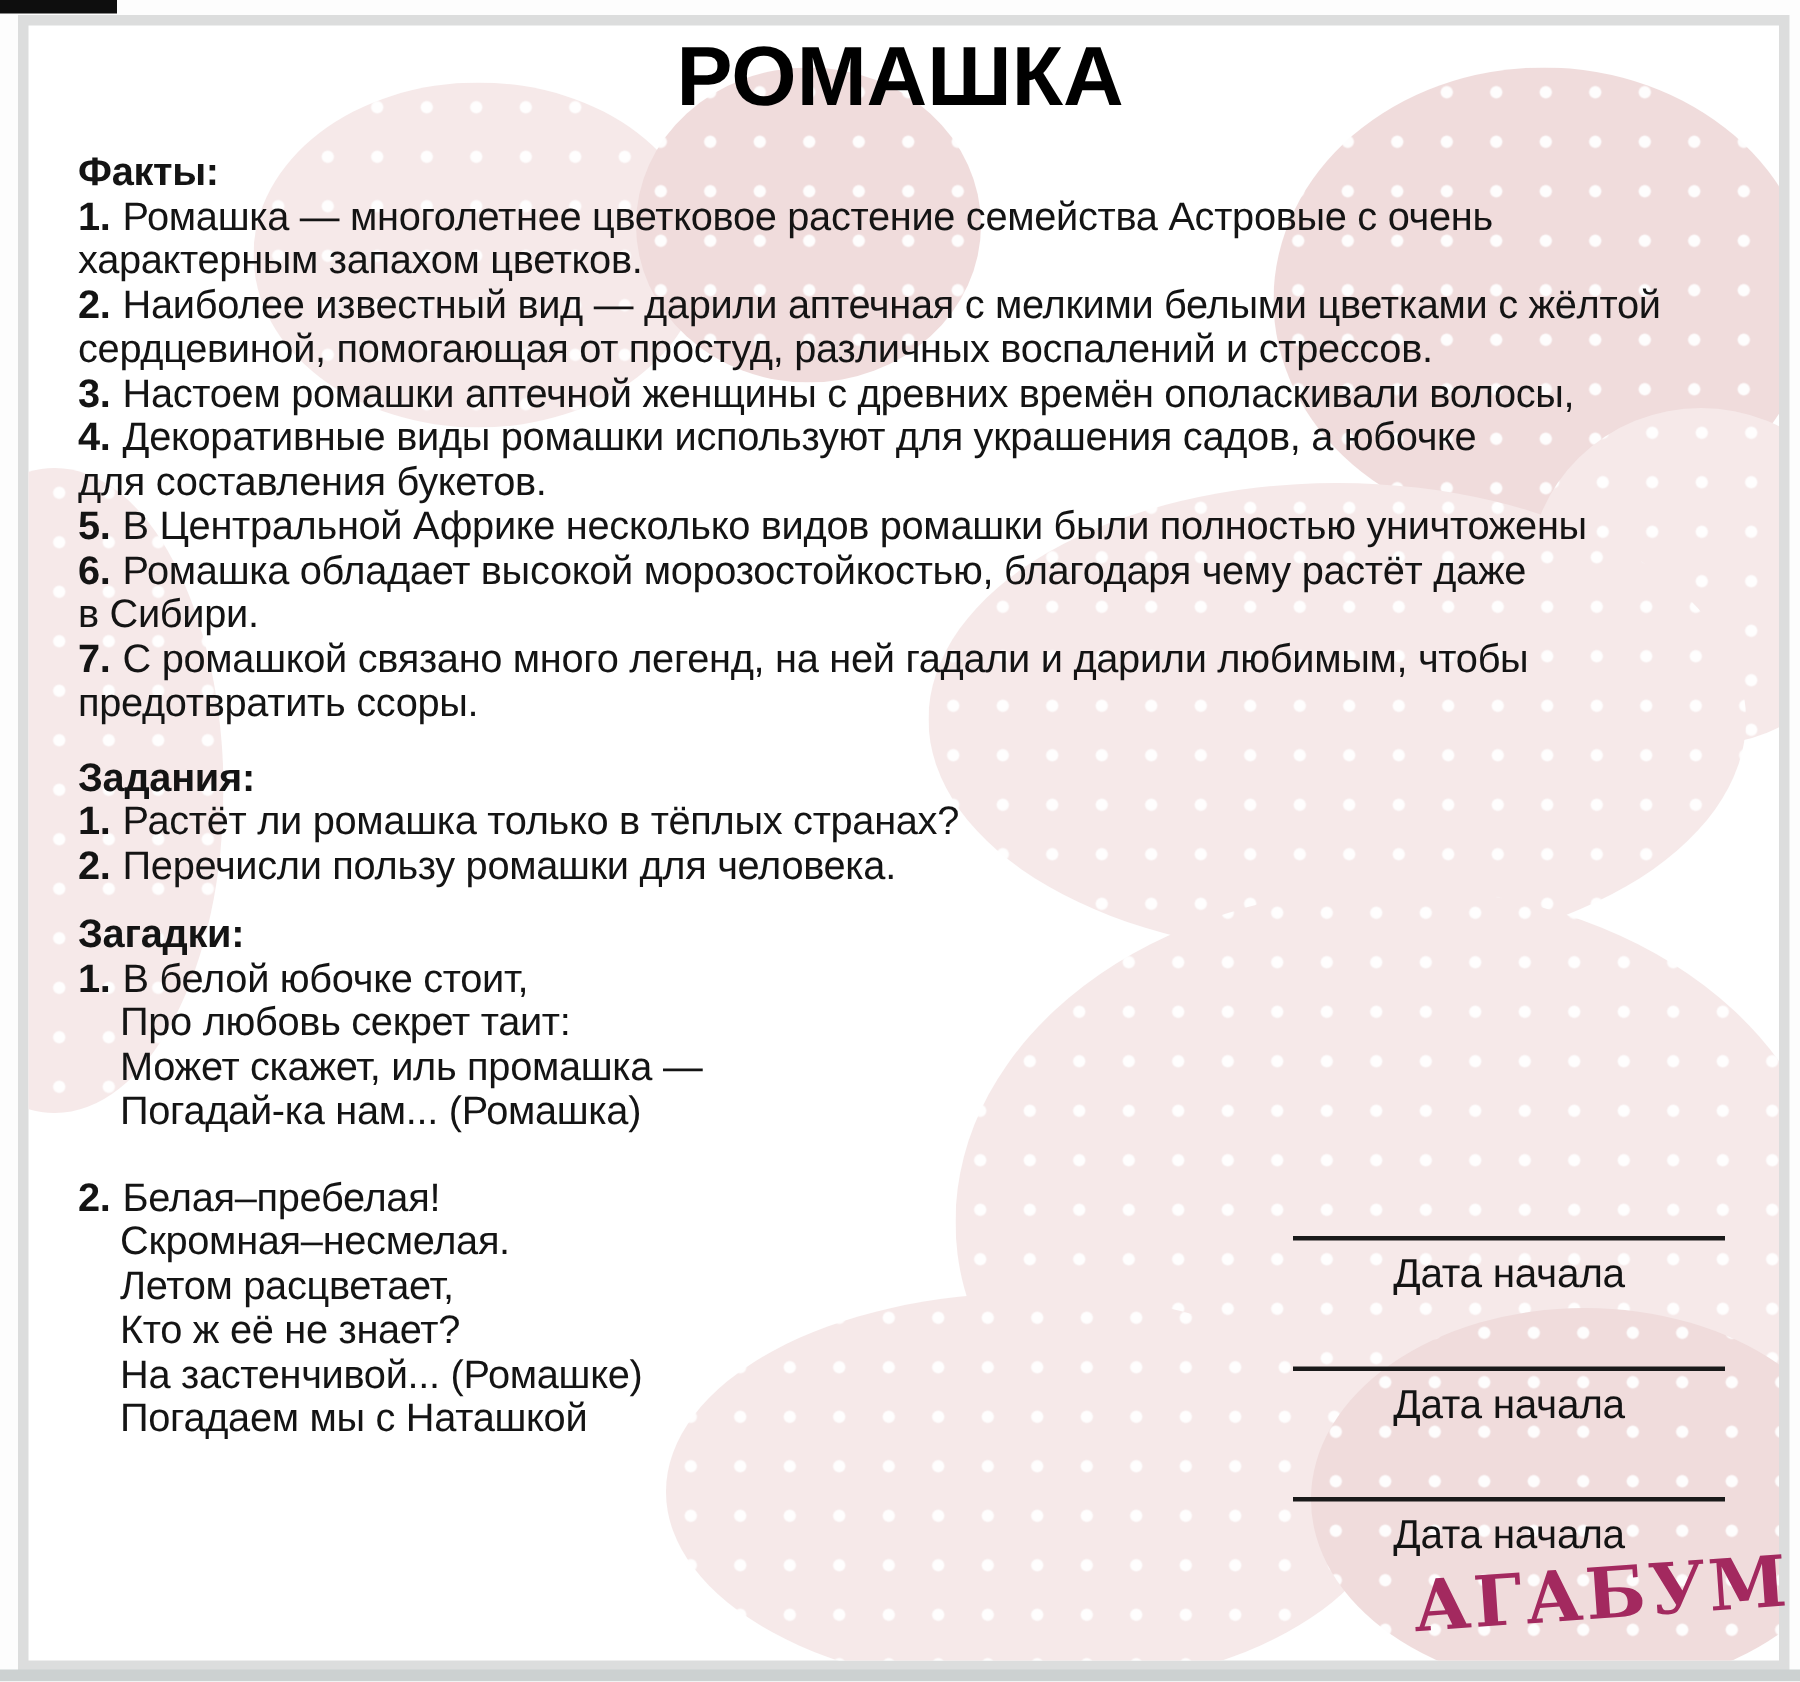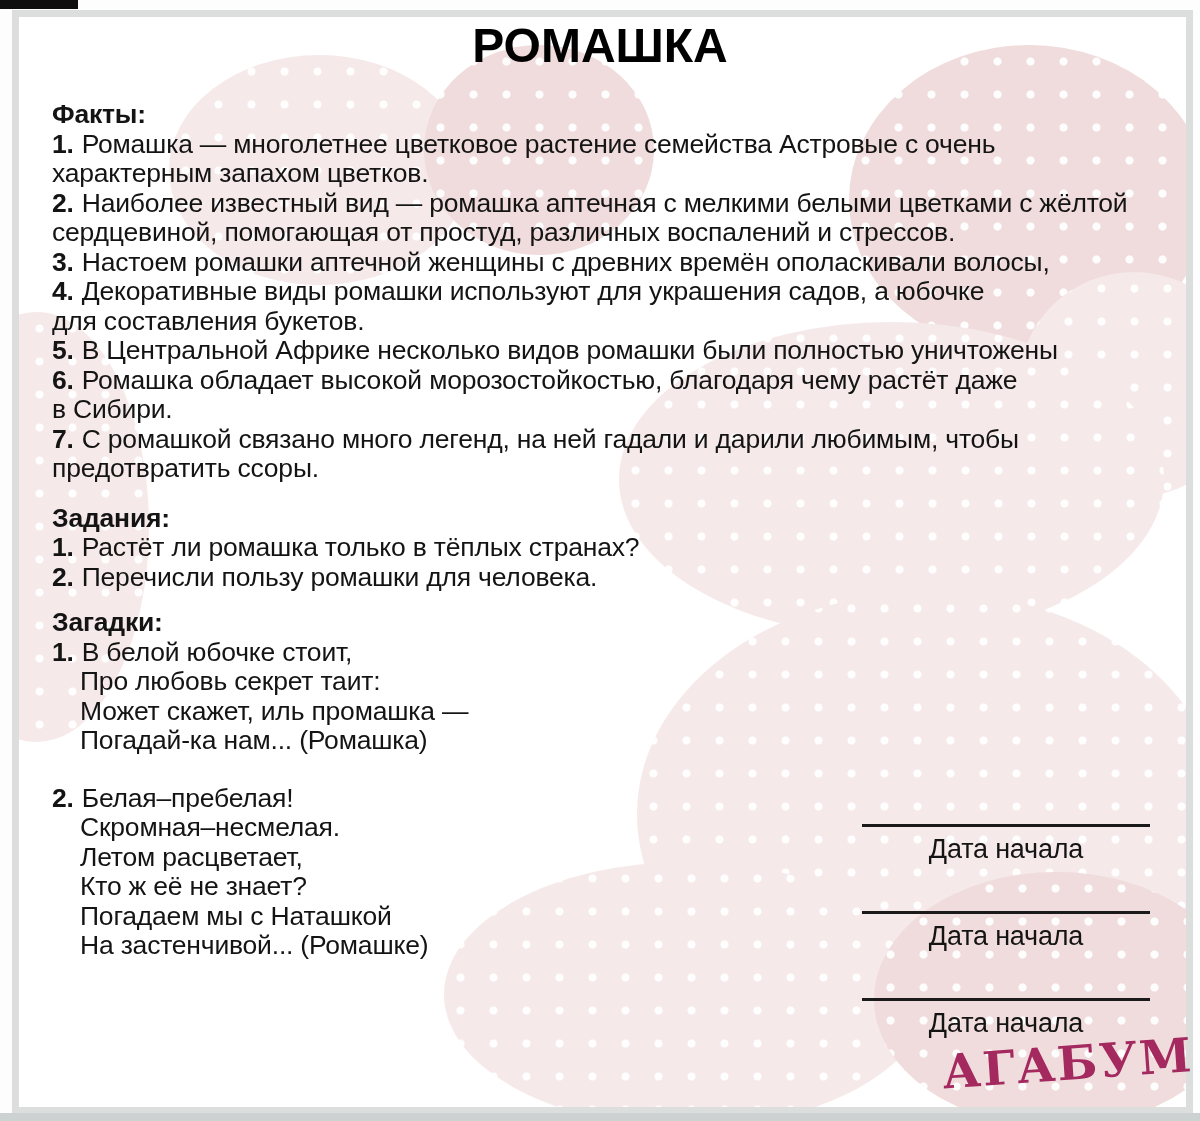--- a/index.html
+++ b/index.html
@@ -26,21 +26,21 @@
     background-color:#f6e9e9;
     background-image:radial-gradient(circle, rgba(255,255,255,.95) 3.5px, rgba(255,255,255,0) 4.6px);
     background-size:33px 33px;
   }
   .blob.dark { background-color:#f0dcdc; }
 
   .content { position:absolute; left:0; top:0; width:1200px; height:1121px; z-index:3; }
 
   .title {
     position:absolute; left:0; top:18px; width:1200px; text-align:center;
-    font-size:48px; font-weight:700; color:#000; letter-spacing:0px;
+    font-size:56px; font-weight:700; color:#000; letter-spacing:0px;
   }
 
   .textcol {
     position:absolute; left:52px; top:100px; width:1110px;
     font-size:26.5px; line-height:29.5px; letter-spacing:-0.2px;
   }
   .h { font-weight:700; white-space:nowrap; }
   .tline { white-space:nowrap; }
   .n { font-weight:700; margin-right:8px; }
   .n.reg { font-weight:400; margin-right:8px; }
@@ -85,21 +85,21 @@
   <div class="content">
 
     <div class="title">РОМАШКА</div>
 
     <div class="textcol">
 
       <div class="h">Факты:</div>
 
       <div class="tline"><b class="n">1.</b><span>Ромашка — многолетнее цветковое растение семейства Астровые с очень</span></div>
       <div class="tline"><span>характерным запахом цветков.</span></div>
-      <div class="tline"><b class="n">2.</b><span>Наиболее известный вид — ромашка аптечная с мелкими белыми цветками с жёлтой</span></div>
+      <div class="tline"><b class="n">2.</b><span>Наиболее известный вид — дарили аптечная с мелкими белыми цветками с жёлтой</span></div>
       <div class="tline"><span>сердцевиной, помогающая от простуд, различных воспалений и стрессов.</span></div>
       <div class="tline"><b class="n">3.</b><span>Настоем ромашки аптечной женщины с древних времён ополаскивали волосы,</span></div>
       <div class="tline"><b class="n">4.</b><span>Декоративные виды ромашки используют для украшения садов, а юбочке</span></div>
       <div class="tline"><span>для составления букетов.</span></div>
       <div class="tline"><b class="n">5.</b><span>В Центральной Африке несколько видов ромашки были полностью уничтожены</span></div>
       <div class="tline"><b class="n">6.</b><span>Ромашка обладает высокой морозостойкостью, благодаря чему растёт даже</span></div>
       <div class="tline"><span>в Сибири.</span></div>
       <div class="tline"><b class="n">7.</b><span>С ромашкой связано много легенд, на ней гадали и дарили любимым, чтобы</span></div>
       <div class="tline"><span>предотвратить ссоры.</span></div>
 
@@ -110,22 +110,22 @@
       <div class="h gap-riddles">Загадки:</div>
       <div class="tline"><b class="n">1.</b><span>В белой юбочке стоит,</span></div>
       <div class="tline indent"><span>Про любовь секрет таит:</span></div>
       <div class="tline indent"><span>Может скажет, иль промашка —</span></div>
       <div class="tline indent"><span>Погадай-ка нам... (Ромашка)</span></div>
 
       <div class="tline gap-riddle2"><b class="n">2.</b><span>Белая–пребелая!</span></div>
       <div class="tline indent"><span>Скромная–несмелая.</span></div>
       <div class="tline indent"><span>Летом расцветает,</span></div>
       <div class="tline indent"><span>Кто ж её не знает?</span></div>
+      <div class="tline indent"><span>На застенчивой... (Ромашке)</span></div>
       <div class="tline indent"><span>Погадаем мы с Наташкой</span></div>
-      <div class="tline indent"><span>На застенчивой... (Ромашке)</span></div>
     </div>
 
     <div class="date-field df1">
       <div class="date-line"></div>
       <div class="date-label">Дата начала</div>
     </div>
     <div class="date-field df2">
       <div class="date-line"></div>
       <div class="date-label">Дата начала</div>
     </div>

